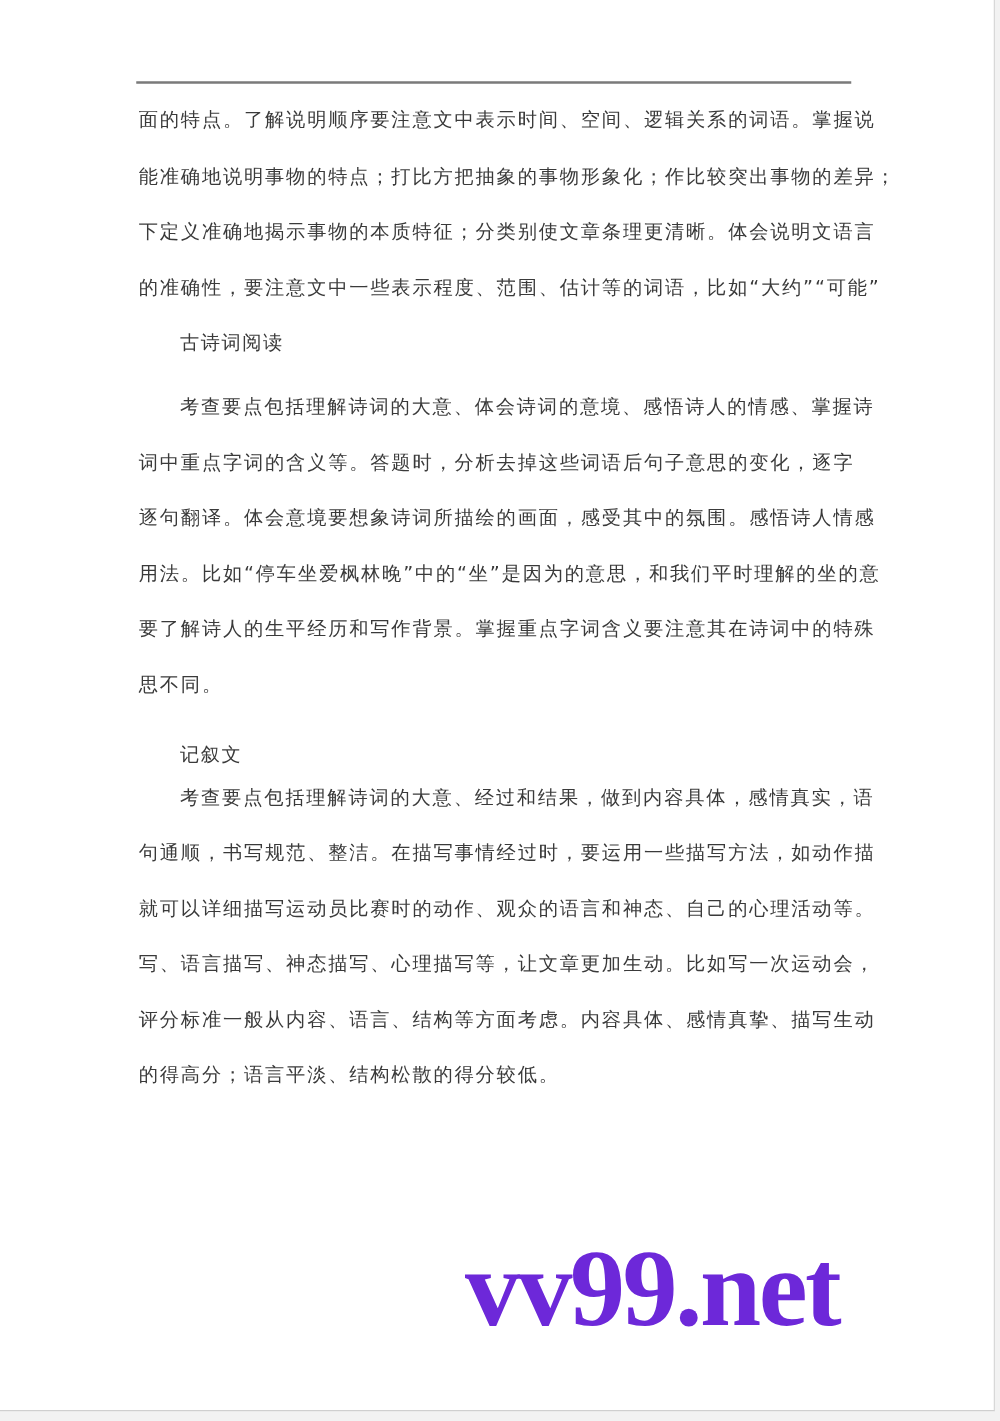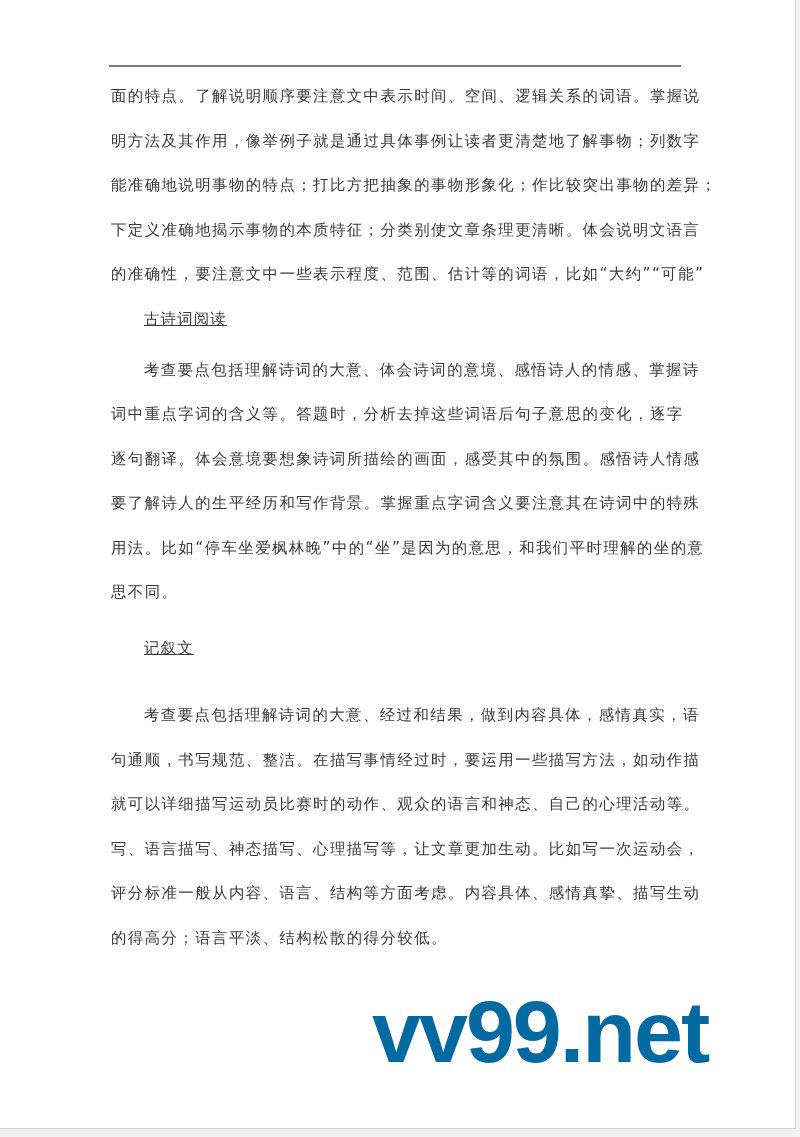--- a/index.html
+++ b/index.html
@@ -23,57 +23,56 @@
     position:absolute; left:111px; top:84px; width:570px;
     color:#3a3a3a; font-size:15.4px;
   }
   .line {
     height:24px; line-height:24px; white-space:nowrap;
     letter-spacing:1.45px;
   }
   .para { margin:0; }
   .para .line { margin-bottom:20.5px; }
   .indent { padding-left:33px; }
-  .heading { height:24px; line-height:24px; padding-left:33px; letter-spacing:1.2px;text-decoration:underline; }
+  .heading { height:24px; line-height:24px; padding-left:33px; letter-spacing:1.2px; }
   .watermark {
     position:absolute; left:372px; top:988px;
-    font-family:Liberation Sans, sans-serif;
+    font-family:Liberation Serif, serif;
     font-weight:bold; font-size:88px; letter-spacing:-2px;
-    color:#0369a1; line-height:1;
+    color:#6d28d9; line-height:1;
   }
 </style>
 </head>
 <body>
 
 <div class="page">
   <div class="header-rule"></div>
 
   <div class="content">
 
     <div class="para" style="margin-top:0;">
       <div class="line">面的特点。了解说明顺序要注意文中表示时间、空间、逻辑关系的词语。掌握说</div>
-      <div class="line">明方法及其作用，像举例子就是通过具体事例让读者更清楚地了解事物；列数字</div>
       <div class="line">能准确地说明事物的特点；打比方把抽象的事物形象化；作比较突出事物的差异；</div>
       <div class="line">下定义准确地揭示事物的本质特征；分类别使文章条理更清晰。体会说明文语言</div>
       <div class="line">的准确性，要注意文中一些表示程度、范围、估计等的词语，比如“大约”“可能”</div>
     </div>
 
     <div class="heading" style="margin-bottom:27px;">古诗词阅读</div>
 
     <div class="para">
       <div class="line indent">考查要点包括理解诗词的大意、体会诗词的意境、感悟诗人的情感、掌握诗</div>
       <div class="line">词中重点字词的含义等。答题时，分析去掉这些词语后句子意思的变化，逐字</div>
       <div class="line">逐句翻译。体会意境要想象诗词所描绘的画面，感受其中的氛围。感悟诗人情感</div>
+      <div class="line">用法。比如“停车坐爱枫林晚”中的“坐”是因为的意思，和我们平时理解的坐的意</div>
       <div class="line">要了解诗人的生平经历和写作背景。掌握重点字词含义要注意其在诗词中的特殊</div>
-      <div class="line">用法。比如“停车坐爱枫林晚”中的“坐”是因为的意思，和我们平时理解的坐的意</div>
       <div class="line" style="margin-bottom:32px;">思不同。</div>
     </div>
 
 
-    <div class="heading" style="margin-bottom:43px;">记叙文</div>
+    <div class="heading" style="margin-bottom:10px;">记叙文</div>
 
     <div class="para">
       <div class="line indent">考查要点包括理解诗词的大意、经过和结果，做到内容具体，感情真实，语</div>
       <div class="line">句通顺，书写规范、整洁。在描写事情经过时，要运用一些描写方法，如动作描</div>
       <div class="line">就可以详细描写运动员比赛时的动作、观众的语言和神态、自己的心理活动等。</div>
       <div class="line">写、语言描写、神态描写、心理描写等，让文章更加生动。比如写一次运动会，</div>
       <div class="line">评分标准一般从内容、语言、结构等方面考虑。内容具体、感情真挚、描写生动</div>
       <div class="line">的得高分；语言平淡、结构松散的得分较低。</div>
     </div>
   </div>

